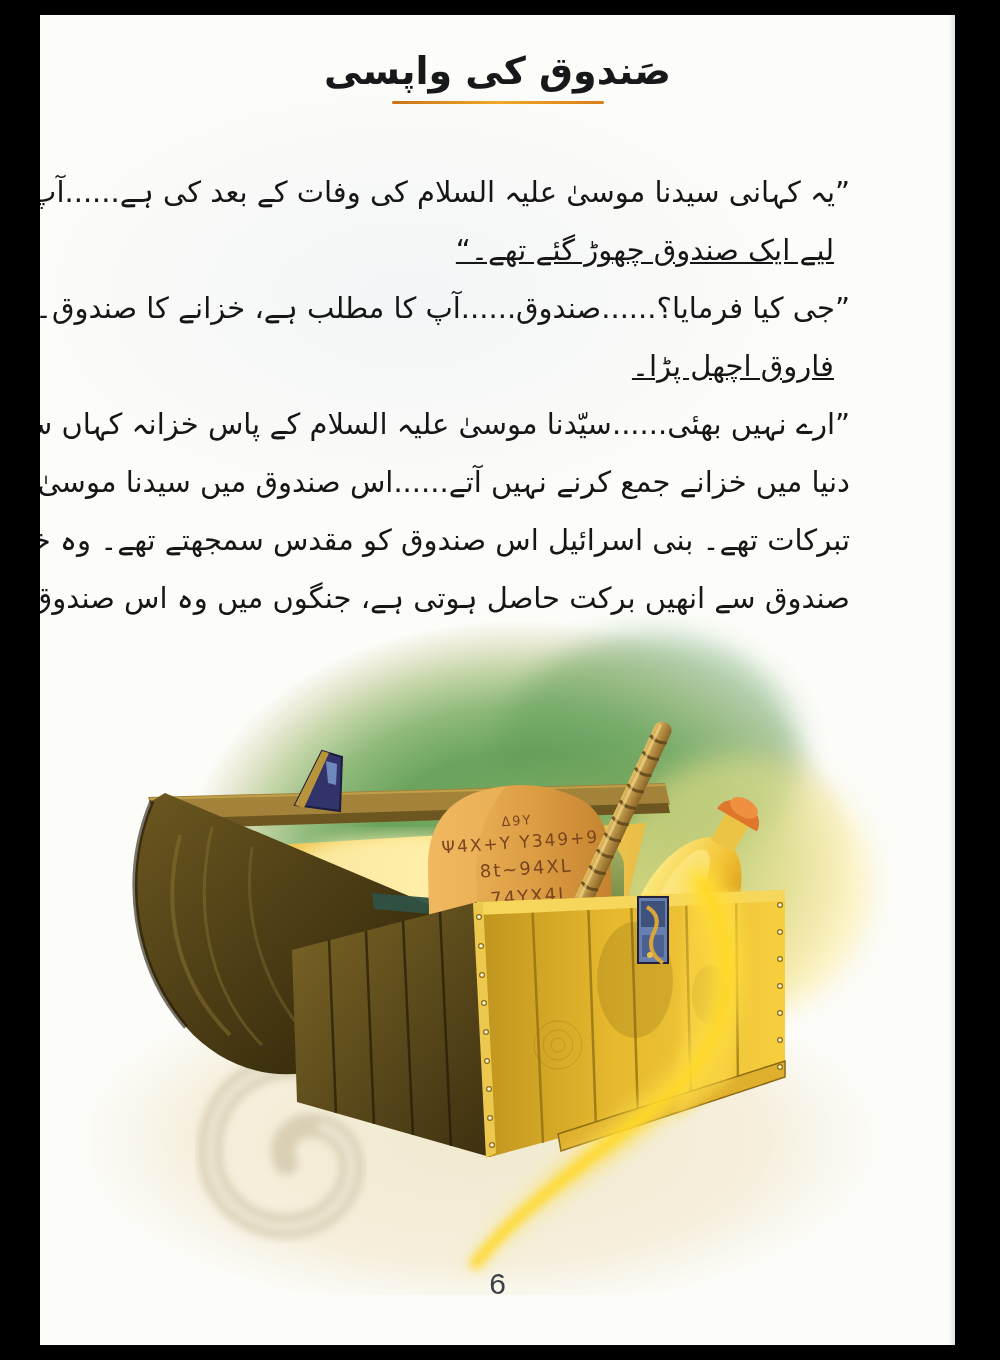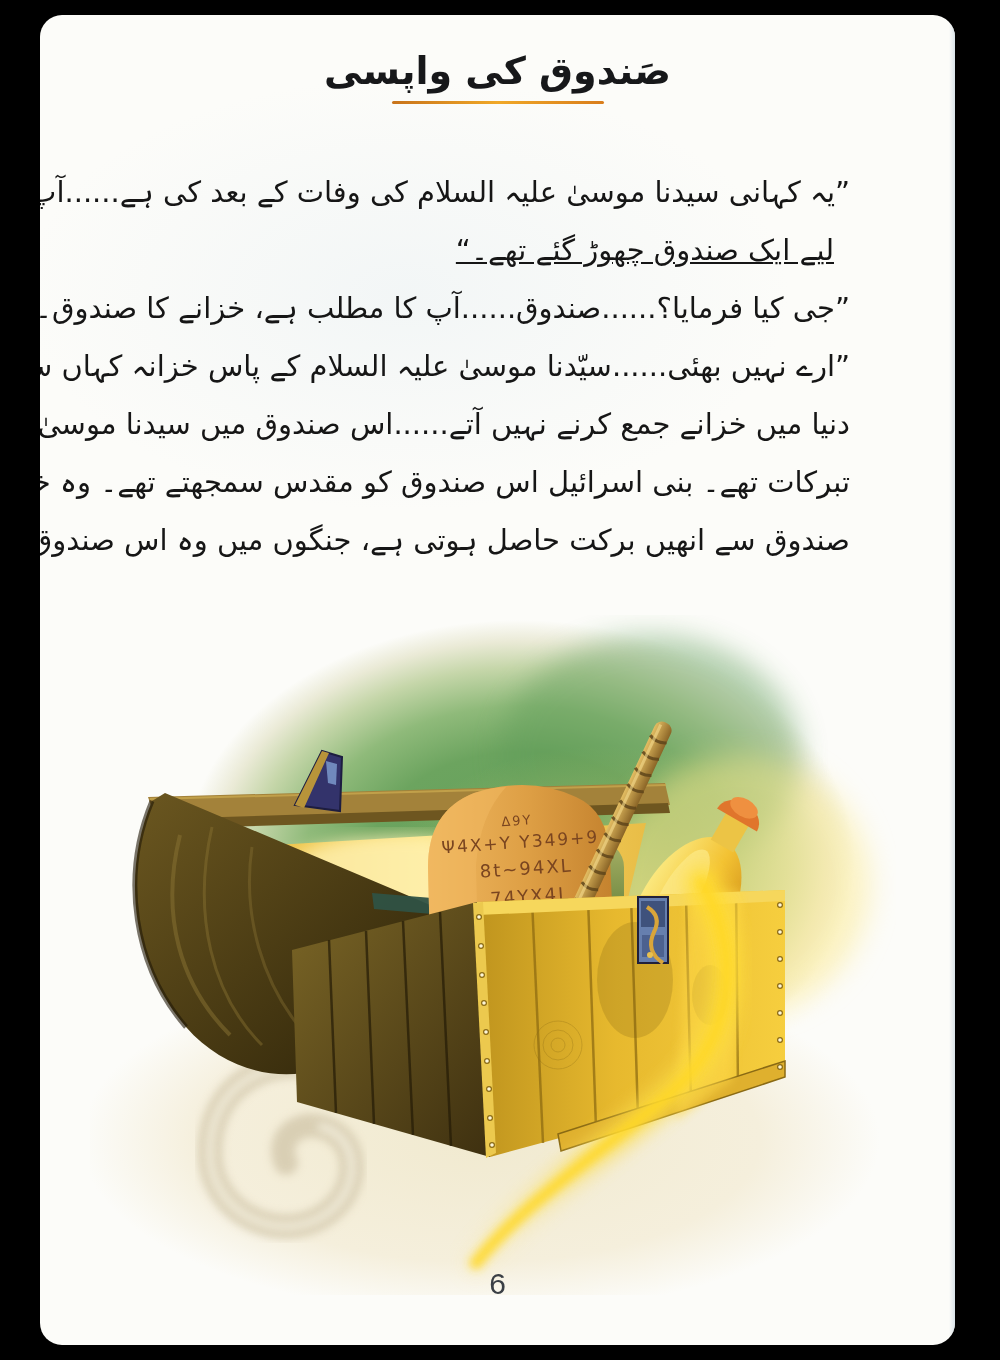--- a/index.html
+++ b/index.html
@@ -1,19 +1,19 @@
 <!DOCTYPE html>
 <html lang="ur"><head>
 <meta charset="utf-8">
 <style>
   html,body{margin:0;padding:0;background:#000;}
   body{width:1000px;height:1360px;position:relative;overflow:hidden;
        font-family:"DejaVu Sans",sans-serif;}
   .page{position:absolute;left:40px;top:15px;width:915px;height:1330px;
-        background:#fcfcf9;overflow:hidden;border-radius:22px;}
+        background:#fcfcf9;overflow:hidden;}
   .page-edge{position:absolute;right:0;top:0;bottom:0;width:6px;
         background:linear-gradient(to left,#d9e3e9,rgba(255,255,255,0));}
   .paper-tint{position:absolute;left:0;top:0;right:0;height:620px;
         background:radial-gradient(ellipse 60% 50% at 40% 45%,rgba(214,228,238,.25),rgba(255,255,255,0) 70%);}
   .header{position:absolute;top:30px;left:0;width:100%;text-align:center;}
   .title{font-family:"DejaVu Serif","DejaVu Sans",serif;direction:rtl;
         font-size:38px;font-weight:bold;color:#17181a;line-height:52px;margin:0;}
   .title-underline{width:212px;height:3px;margin:4px auto 0 auto;
         background:linear-gradient(to right,#c8731a,#f0a828,#d97d1b);border-radius:2px;}
   .story{position:absolute;left:95px;top:148px;width:715px;direction:rtl;
@@ -34,20 +34,21 @@
 
   <div class="header">
     <h1 class="title">صَندوق کی واپسی</h1>
     <div class="title-underline"></div>
   </div>
 
   <div class="story">
     <div class="line full">”یہ کہانی سیدنا موسیٰ علیہ السلام کی وفات کے بعد کی ہے......آپ بنی اسرائیل کے</div>
     <div class="line short">لیے ایک صندوق چھوڑ گئے تھے۔“</div>
     <div class="line full">”جی کیا فرمایا؟......صندوق......آپ کا مطلب ہے، خزانے کا صندوق۔“</div>
+    <div class="line short">فاروق اچھل پڑا۔</div>
     <div class="line full">”ارے نہیں بھئی......سیّدنا موسیٰ علیہ السلام کے پاس خزانہ کہاں سے آیا......اللہ کے نبی</div>
     <div class="line full">دنیا میں خزانے جمع کرنے نہیں آتے......اس صندوق میں سیدنا موسیٰ اور سیدنا ہارون علیہما السلام کے</div>
     <div class="line full">تبرکات تھے۔ بنی اسرائیل اس صندوق کو مقدس سمجھتے تھے۔ وہ خیال کرتے تھے کہ اس</div>
     <div class="line full">صندوق سے انھیں برکت حاصل ہوتی ہے، جنگوں میں وہ اس صندوق کے ذریعے سے</div>
   </div>
 
   <svg class="illustration" viewBox="0 0 820 680" xmlns="http://www.w3.org/2000/svg">
     <defs>
       <radialGradient id="gGreen" cx="50%" cy="50%" r="50%">
         <stop offset="0%" stop-color="#63a05a"></stop>

